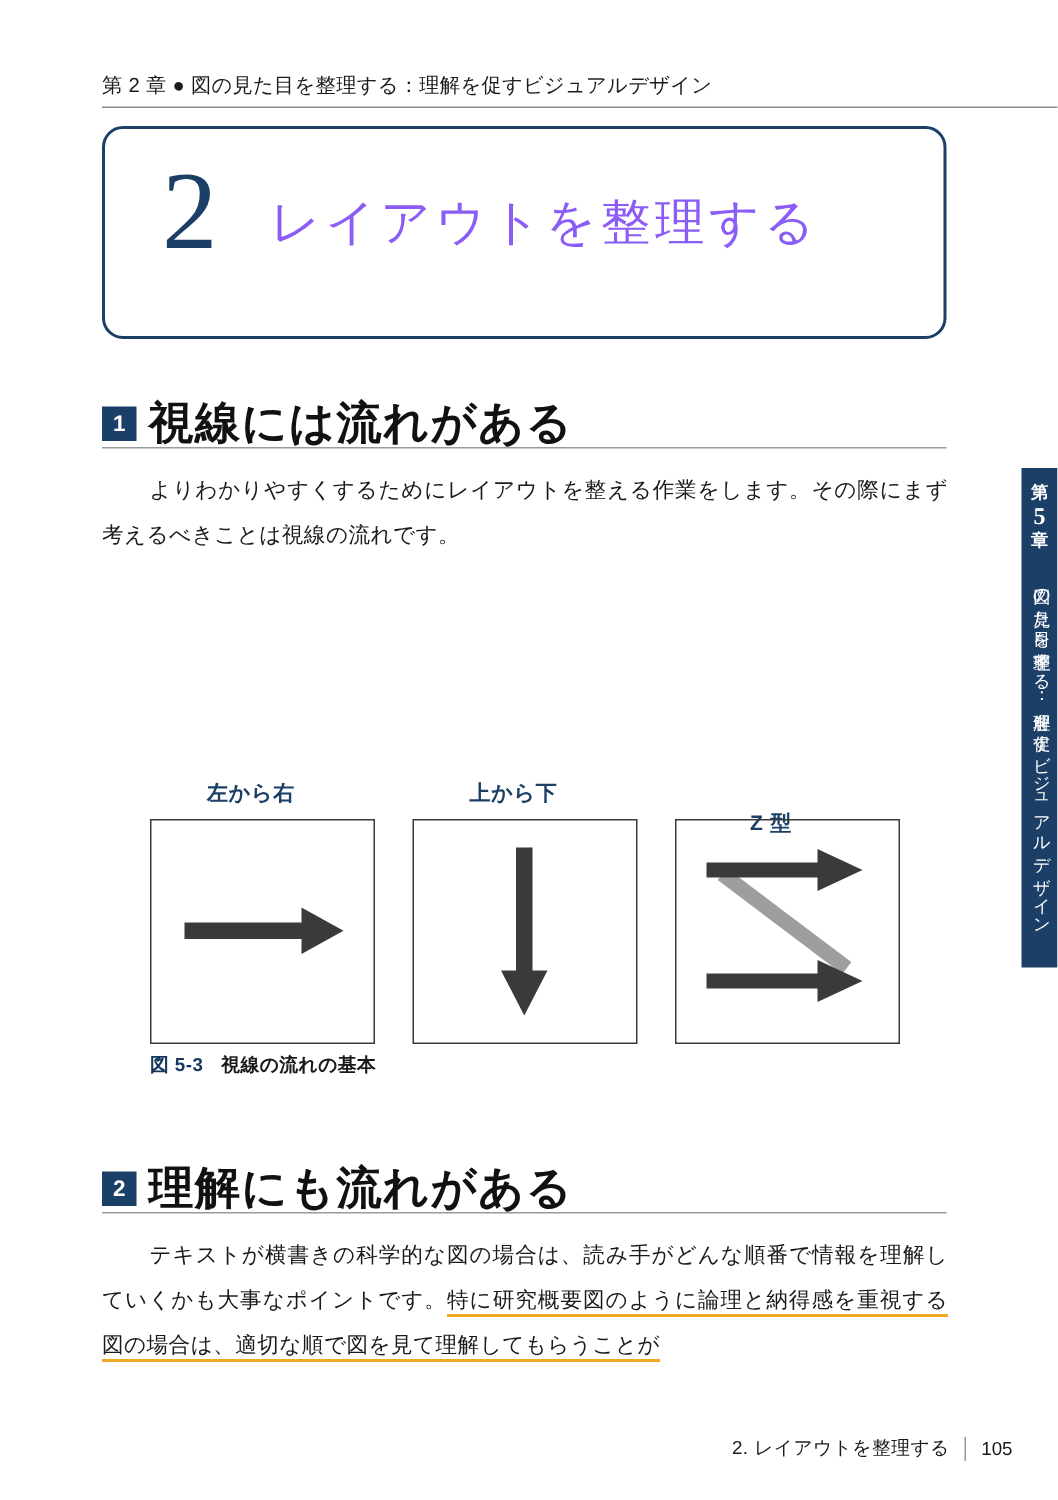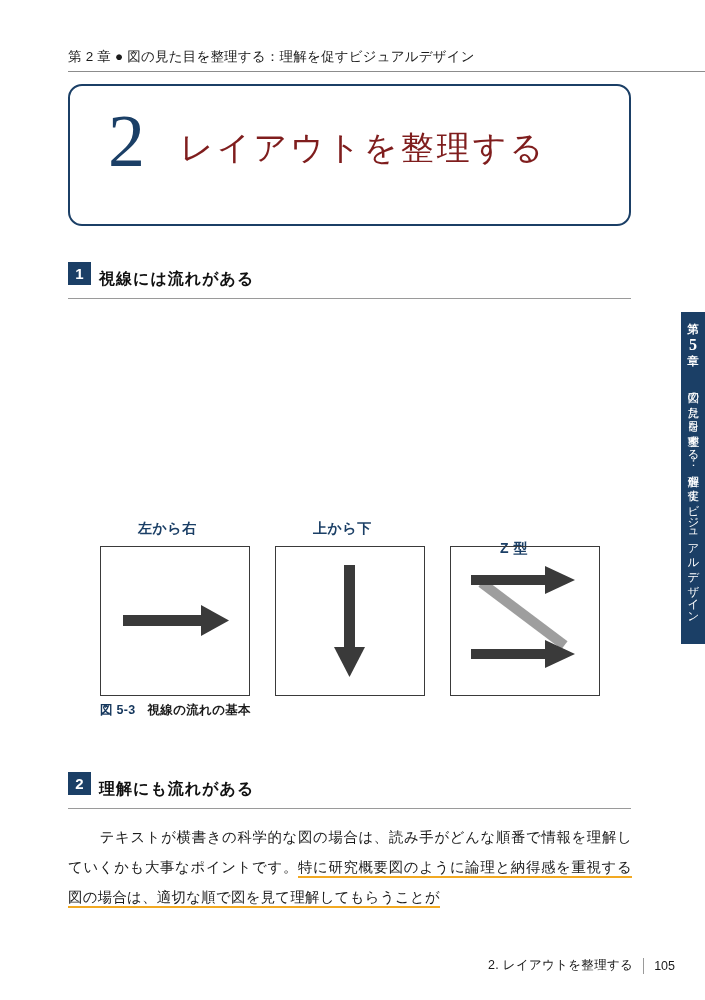--- a/index.html
+++ b/index.html
@@ -60,21 +60,21 @@
     color: #1b3f66;
     font-weight: 400;
     font-family: "Liberation Serif", serif;
   }
   .title-text {
     position: absolute;
     left: 110px;
     top: 40px;
     font-size: 33px;
     letter-spacing: 3px;
-    color: #7f1d1d;
+    color: #8b5cf6;
     font-weight: 400;
   }
 
   
   .section-head {
     position: absolute;
     left: 68px;
     width: 563px;
   }
   .section-head .num {
@@ -85,21 +85,21 @@
     text-align: center;
     background: #1b3f66;
     color: #fff;
     font-size: 15px;
     font-weight: bold;
     vertical-align: 5px;
     margin-right: 8px;
   }
   .section-head .label {
     display: inline-block;
-    font-size: 16px;
+    font-size: 30px;
     font-weight: bold;
     color: #111;
     letter-spacing: 1px;
   }
   .section-head .underline {
     position: absolute;
     left: 0;
     top: 36px;
     width: 563px;
     height: 1px;
@@ -237,20 +237,21 @@
   <div class="title-box">
     <div class="title-number">2</div>
     <div class="title-text">レイアウトを整理する</div>
   </div>
 
   <div class="section-head" style="top:262px;">
     <span class="num">1</span><span class="label">視線には流れがある</span>
     <div class="underline"></div>
   </div>
 
+  <div class="para indent" style="top:312px;">よりわかりやすくするためにレイアウトを整える作業をします。その際にまず考えるべきことは視線の流れです。</div>
 
 
   <div class="figure">
     <div class="fig-labels">
       <div class="fig-label" style="left:38px;">左から右</div>
       <div class="fig-label" style="left:213px;">上から下</div>
       <div class="fig-label" style="left:400px;margin-top:20px;">Z 型</div>
     </div>
 
     <div class="fig-boxes">

